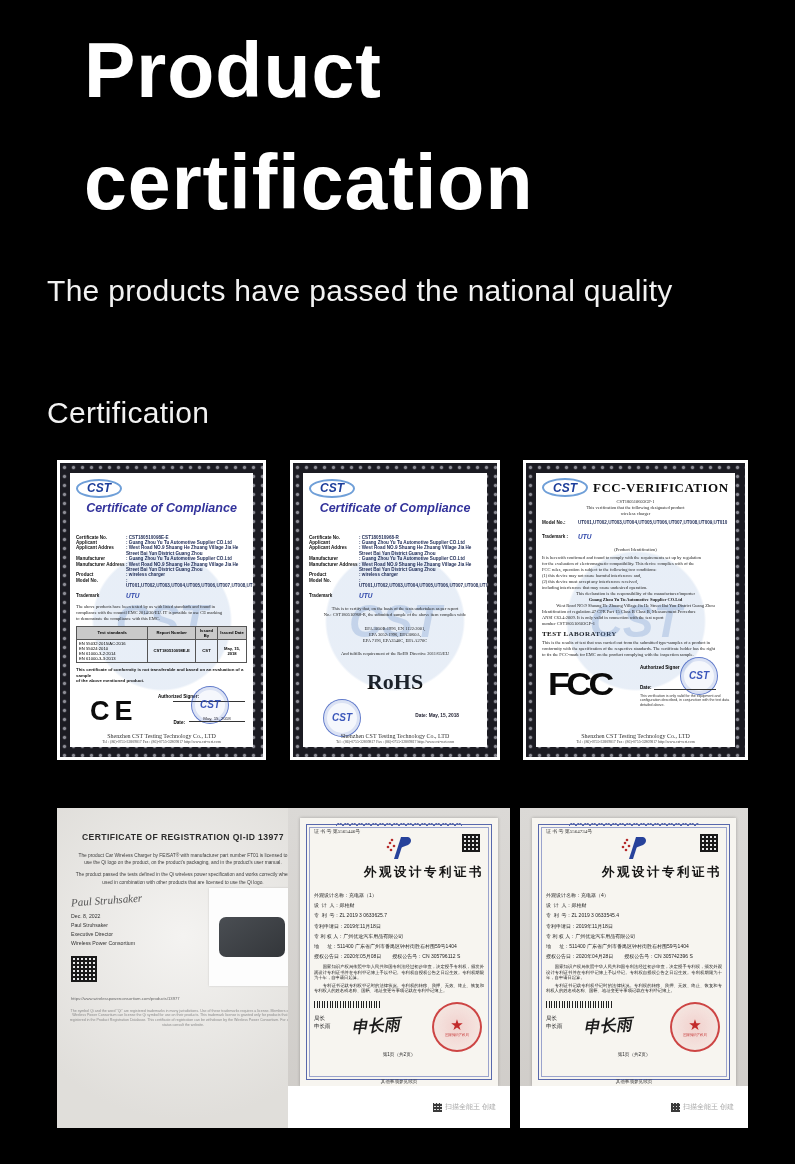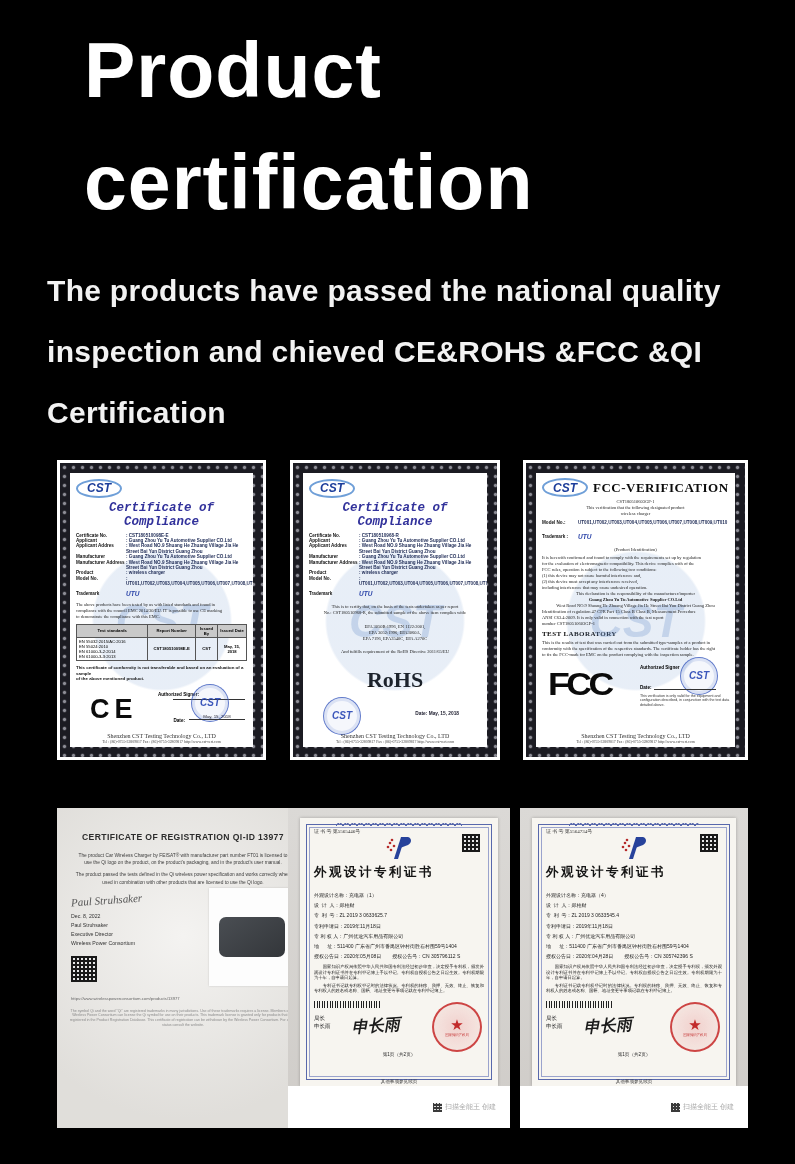--- a/index.html
+++ b/index.html
@@ -1,38 +1,38 @@
 <!DOCTYPE html>
 <html><head>
 <meta charset="utf-8">
 <style>
   * { margin:0; padding:0; box-sizing:border-box; }
   body { background:#000; font-family:"Liberation Sans", sans-serif; }
   .page { position:relative; width:795px; height:1164px; background:#000; overflow:hidden; margin:0 auto; }
 
   
   .hero-title { position:absolute; left:84px; color:#fff; font-size:77px; font-weight:bold; letter-spacing:1px; line-height:1; }
-  .hero-sub   { position:absolute; left:47px; color:#f2f2f2; font-size:30px; font-weight:700; letter-spacing:0.3px; }
+  .hero-sub   { position:absolute; left:47px; color:#f2f2f2; font-size:30px; font-weight:400; letter-spacing:0.3px; }
 
   
   .card { position:absolute; background:#fff; overflow:hidden; }
 
   
   .cst-frame { position:absolute; inset:3px; background-color:#1b1b22;
     background-image: radial-gradient(circle, #8d8d96 1.1px, rgba(141,141,150,.28) 1.9px, transparent 2.5px);
     background-size: 9px 9px; }
   .cst-inner { position:absolute; inset:10px; background:#fff; overflow:hidden; padding:5px 6px; }
   .globe { position:absolute; left:50%; top:54%; width:160px; height:150px; transform:translate(-50%,-50%);
     border-radius:50%; background:radial-gradient(circle, rgba(110,150,205,.16) 0 62%, transparent 64%);
     display:flex; align-items:center; justify-content:center; pointer-events:none; }
   .globe span { font-size:46px; font-weight:bold; color:rgba(105,145,200,.28); font-style:italic; }
   .cst-logo { display:inline-flex; align-items:center; justify-content:center; width:46px; height:19px;
     border:2px solid #6f9fd8; border-radius:50%; color:#1d3e9b; font-weight:bold; font-style:italic; font-size:12px; background:#fff; }
-  .cc-title { font-family:Liberation Mono, monospace; font-style:italic; font-weight:bold; font-size:12.5px;
-    color:#32329b; text-align:center; margin:3px 0 4px 0; position:relative; }
+  .cc-title { font-family:Liberation Sans, sans-serif; font-style:italic; font-weight:bold; font-size:12.5px;
+    color:#32329b; text-align:center; margin:3px 0 20px 0; position:relative; }
   .frow { display:flex; font-size:4.6px; line-height:5.4px; position:relative; }
   .flab { width:50px; font-weight:bold; color:#111; flex:none; }
   .fval { flex:1; font-weight:bold; color:#1d2a55; }
   .tm { color:#2a43a8; font-style:italic; font-weight:bold; font-size:6.5px; }
   .bl { font-family:"Liberation Serif", serif; font-size:4.5px; line-height:6px; color:#222; position:relative; }
   .ctr { text-align:center; }
   .cetable { width:100%; border-collapse:collapse; font-size:4.2px; position:relative; }
   .cetable th { background:#c9c9c9; border:0.5px solid #555; font-size:4.2px; padding:1px; }
   .cetable td { border:0.5px solid #555; padding:1px 2px; vertical-align:middle; }
   .note { font-size:4.4px; font-weight:bold; color:#111; line-height:5.6px; position:relative; }
@@ -70,21 +70,21 @@
   .pt-card { background:linear-gradient(#dbd9d6, #cfccc8); }
   .pt-paper { position:absolute; left:12px; right:12px; top:10px; bottom:42px; background:#f7f5f0;
     box-shadow:0 0 3px rgba(0,0,0,.25); overflow:hidden; }
   .pt-frame { position:absolute; inset:6px; border:1.6px solid #5868ac; outline:0.6px solid #9aa3cd; outline-offset:-4px; }
   .pt-scallop { position:absolute; top:2px; left:18%; width:64%; height:6px;
     background:radial-gradient(circle at 3.5px 6px, transparent 2.4px, #5868ac 2.7px 3.1px, transparent 3.4px);
     background-size:7px 6px; }
   .pt-body { position:absolute; inset:10px 14px 8px 14px; }
   .pt-no { font-family:"Liberation Serif", serif; font-size:5px; color:#333; }
   .pt-title { font-family:"Liberation Serif", serif; font-size:12.5px; font-weight:bold; letter-spacing:2.5px;
-    color:#141414; text-align:left; }
+    color:#141414; text-align:right; }
   .pline { font-size:5px; line-height:5.6px; color:#222; margin-bottom:4.6px; white-space:pre-wrap; }
   .pt-par { font-size:4.3px; line-height:5.4px; color:#222; text-align:justify; }
   .barcode { height:7px; background:repeating-linear-gradient(90deg, #222 0 1px, transparent 1px 2.6px); }
   .pt-dir { font-size:5.5px; color:#222; line-height:8px; }
   .pt-sig { font-family:"Liberation Serif", serif; font-size:16px; font-weight:bold; font-style:italic;
     color:#1c1c1c; transform:rotate(-4deg); }
   .seal { width:50px; height:50px; border-radius:50%; border:2px solid rgba(198,40,40,.85);
     background:radial-gradient(circle, rgba(220,70,70,.20), rgba(220,70,70,.05)); position:relative;
     display:flex; flex-direction:column; align-items:center; justify-content:center; }
   .seal .star { color:#c22b2b; font-size:15px; line-height:14px; }
@@ -101,21 +101,20 @@
   .abs { position:absolute; }
 </style>
 </head>
 <body>
 
 <div class="page">
 
   <div class="hero-title" style="top:32px;">Product</div>
   <div class="hero-title" style="top:144px;">certification</div>
   <div class="hero-sub" style="top:274px;">The products have passed the national quality</div>
-  <div class="hero-sub" style="top:335px;">inspection and  chieved CE&amp;ROHS &amp;FCC  &amp;QI</div>
   <div class="hero-sub" style="top:396px;">Certification</div>
 
   <div class="card" style="left:57px; top:460px; width:209px; height:300px;">
     <div class="cst-frame">
       <div class="cst-inner">
         <div class="globe">
             <span>CST</span>
           </div>
         <div class="cst-logo">CST</div>
         <div class="cc-title">Certificate of Compliance</div>

